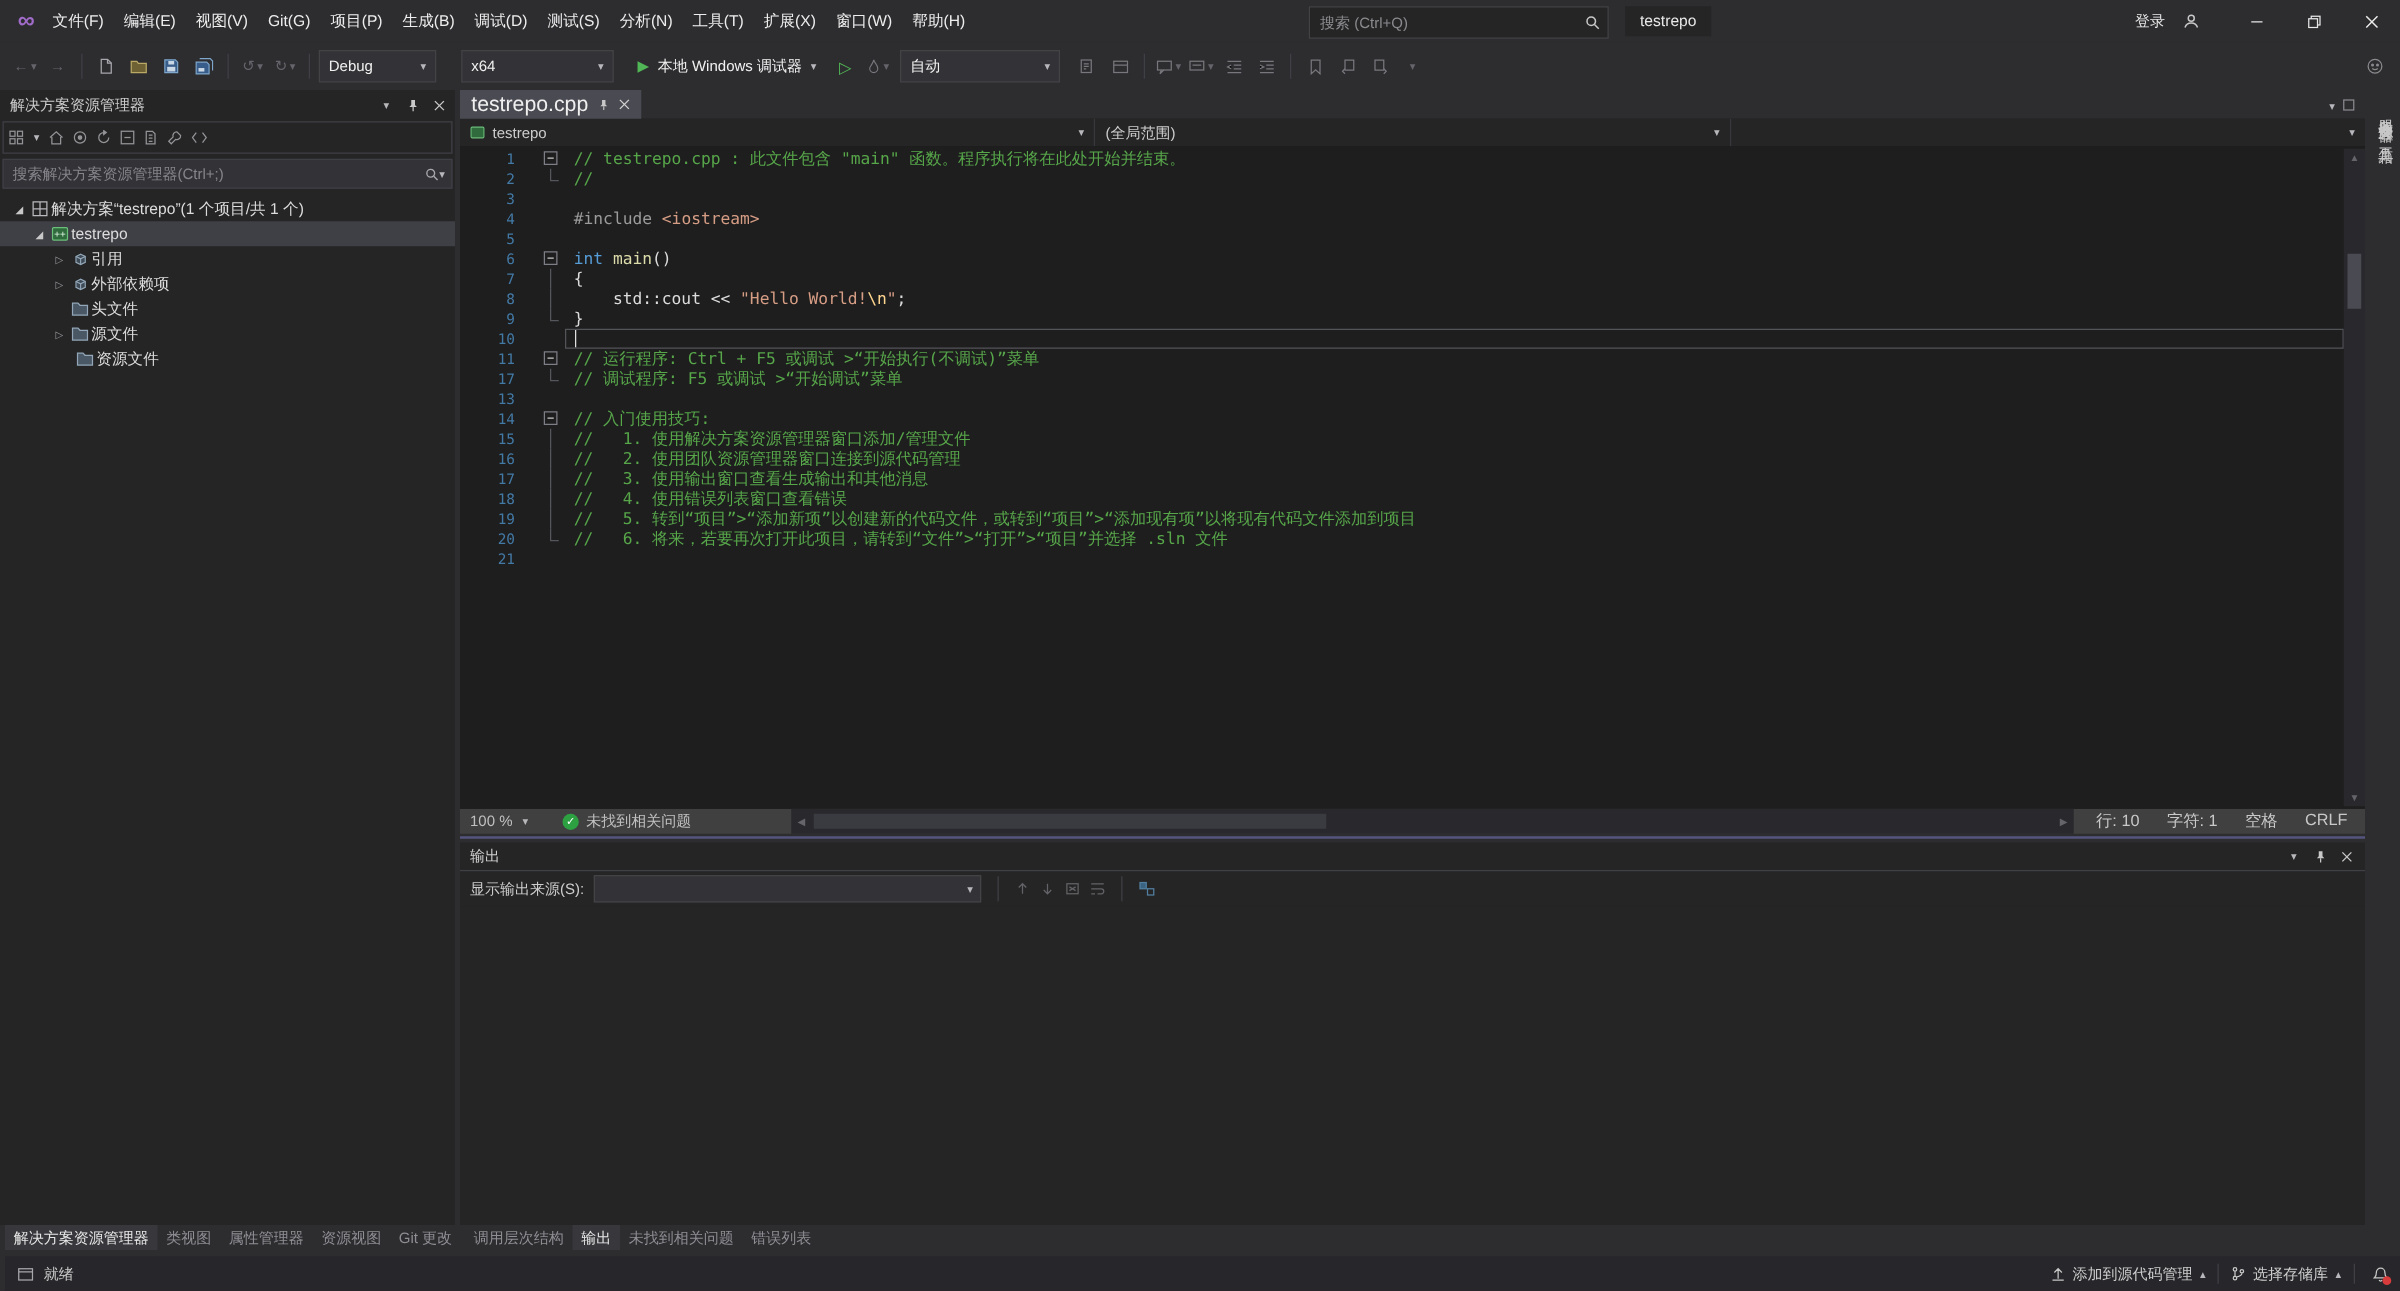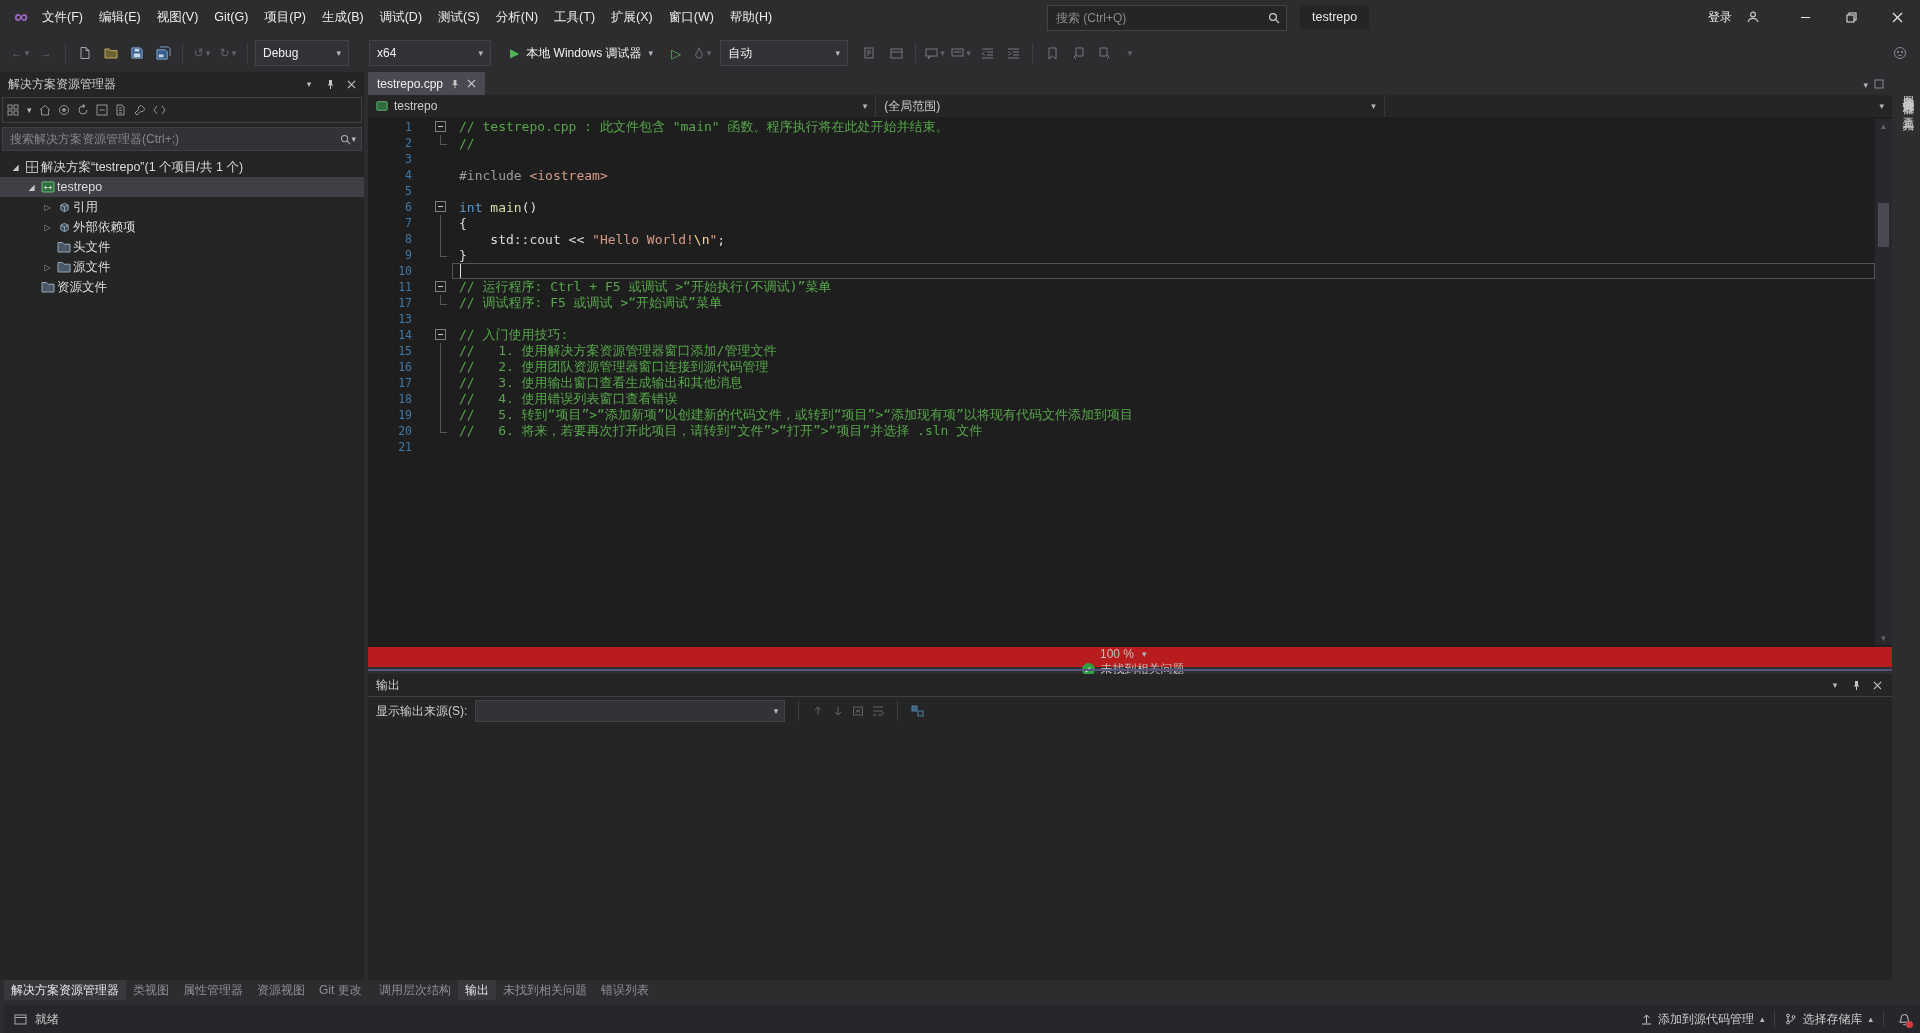--- a/index.html
+++ b/index.html
@@ -50,21 +50,21 @@
   .se-search input{flex:1;border:0;outline:0;background:transparent;color:#999;font:12px "Liberation Sans",sans-serif;}
   .se-search input::placeholder{color:#84848A;}
   .tree{padding-top:4px;font-size:12.5px;color:#DCDCDC;}
   .tree-row{height:20px;display:flex;align-items:center;}
   .tree-row.selected{background:#3F3F46;}
   .expander{width:15px;text-align:center;font-size:8px;color:#C8C8C8;flex:none;}
   .expander.closed{color:#9A9A9E;}
   .ticon{width:18px;display:flex;justify-content:center;flex:none;}
   
   .tabbar{height:23px;display:flex;align-items:flex-end;background:#2D2D30;}
-  .doc-tab{height:23px;display:flex;align-items:center;gap:7px;padding:0 9px;background:#4A4A52;color:#EFEFEF;font-size:12px;}
+  .doc-tab{height:23px;display:flex;align-items:center;gap:7px;padding:0 9px;background:#4A4A52;color:#EFEFEF;font-size:17px;}
   .tabbar-right{margin-left:auto;display:flex;align-items:center;gap:6px;padding:0 8px 4px 0;color:#8A8A8E;}
   .navbar{height:22px;display:flex;background:#252526;}
   .nav-combo{flex:1;display:flex;align-items:center;gap:6px;padding:0 8px;border-right:1px solid #37373C;color:#CCCCCC;}
   .nav-combo .caret{margin-left:auto;}
   .code-area{position:relative;height:528px;background:#1E1E1E;overflow:hidden;
              font-family:"DejaVu Sans Mono",monospace;font-size:13px;padding-top:2px;}
   .code-line{height:16px;display:flex;align-items:center;position:relative;}
   .ln{width:58px;padding-right:14px;box-sizing:border-box;text-align:right;color:#4379A5;font-size:11.5px;flex:none;}
   .fold{width:33px;height:16px;position:relative;flex:none;}
   .foldbox{position:absolute;left:9px;top:2px;width:11px;height:11px;border:1px solid #7E7E86;background:#1E1E1E;box-sizing:border-box;}
@@ -73,21 +73,21 @@
   .f-end::before{content:"";position:absolute;left:14px;top:0;height:9px;width:1px;background:#55555C;}
   .f-end::after{content:"";position:absolute;left:14px;top:9px;width:7px;height:1px;background:#55555C;}
   .codetext{white-space:pre;color:#DCDCDC;}
   .cm{color:#57A64A;} .kw{color:#569CD6;} .pp{color:#9B9B9B;} .str{color:#D69D85;}
   .esc{color:#FFD68F;} .fn{color:#DCDCAA;} .pl{color:#DCDCDC;}
   .code-line.cur::after{content:"";position:absolute;left:84px;right:17px;top:0;bottom:0;border:1px solid #53535A;}
   .cl-caret{position:absolute;left:92px;top:1px;bottom:1px;width:1px;background:#E0E0E0;}
   .vscroll{position:absolute;right:0;top:47px;width:17px;height:526px;background:#29292D;}
   .vscroll .arr{position:absolute;left:0;width:17px;height:14px;display:flex;align-items:center;justify-content:center;color:#64646A;font-size:8px;}
   .vscroll .thumb{position:absolute;left:3px;right:3px;top:84px;height:44px;background:#4A4A52;}
-  .editor-status{height:20px;display:flex;align-items:center;background:#b91c1c;color:#C0C0C0;flex-direction:column;}
+  .editor-status{height:20px;display:flex;align-items:center;background:#404040;color:#C0C0C0;}
   .zoom-combo{display:flex;align-items:center;gap:8px;padding:0 8px;height:20px;min-width:60px;}
   .health{display:flex;align-items:center;gap:6px;margin-left:6px;}
   .health-dot{width:13px;height:13px;border-radius:50%;background:#2DA042;color:#fff;font-size:9px;display:flex;align-items:center;justify-content:center;}
   .htrack{flex:1;height:100%;display:flex;align-items:center;margin-left:80px;background:#29292D;position:relative;}
   .htrack .harr{width:16px;text-align:center;color:#64646A;font-size:8px;}
   .htrack .hthumb{position:absolute;left:18px;width:40%;top:4px;bottom:4px;background:#3A3A41;}
   .pos-ind{display:flex;gap:22px;padding:0 14px 0 18px;font-size:13px;color:#C8C8C8;}
   
   .output-header{height:22px;display:flex;align-items:center;padding:0 6px 0 8px;color:#D0D0D0;border-bottom:1px solid #3F3F46;}
   .output-toolbar{height:28px;display:flex;align-items:center;padding:0 8px;gap:8px;color:#CCCCCC;}
@@ -427,21 +427,21 @@
   </div>
         <div class="tree-row" style="padding-left:40px">
     <span class="expander closed">▷</span>
     <span class="ticon">
             <svg width="14" height="12" viewBox="0 0 14 12">
               <path d="M1 1.5h4.4L7 3.2h6V11H1z" fill="#4A5865" stroke="#93A7B8"></path>
             </svg>
           </span>
     <span>源文件</span>
   </div>
-        <div class="tree-row" style="padding-left:24px">
+        <div class="tree-row" style="padding-left:44px">
     <span class="expander"></span>
     <span class="ticon">
             <svg width="14" height="12" viewBox="0 0 14 12">
               <path d="M1 1.5h4.4L7 3.2h6V11H1z" fill="#4A5865" stroke="#93A7B8"></path>
             </svg>
           </span>
     <span>资源文件</span>
   </div>
       </div>
   </div>

